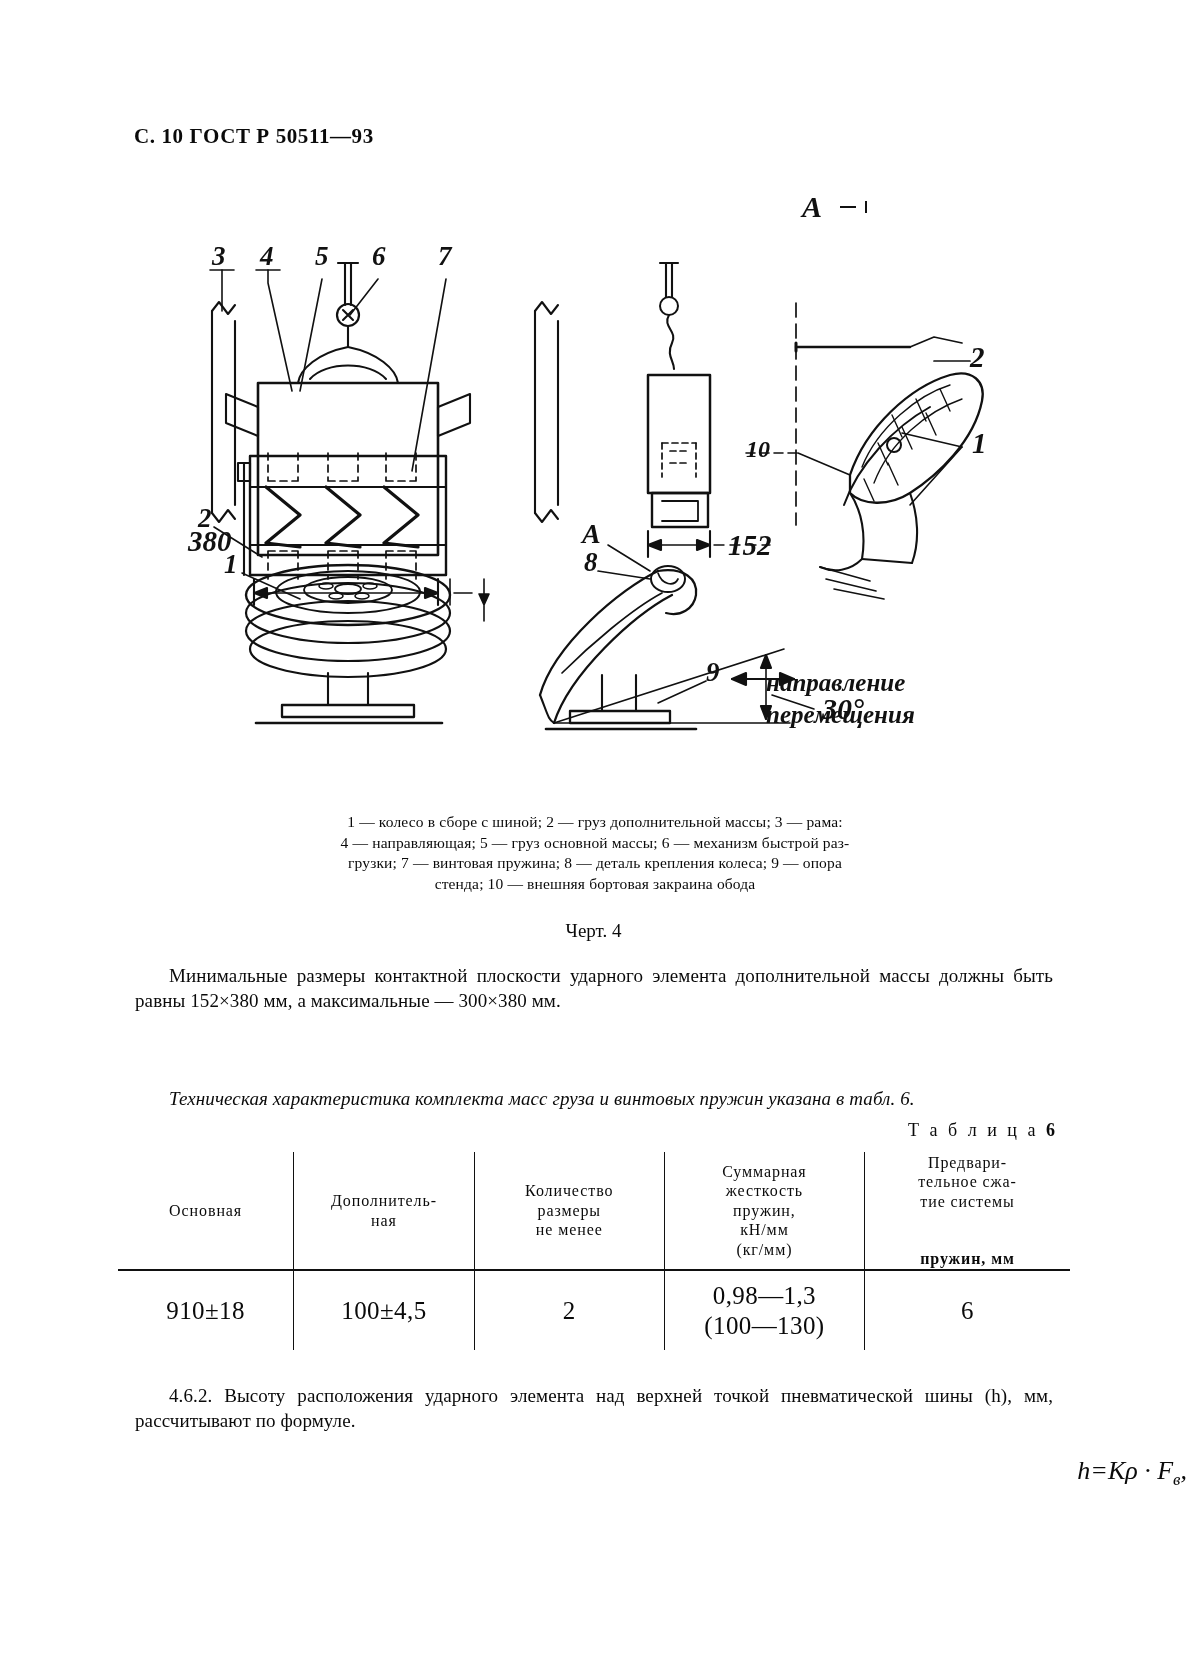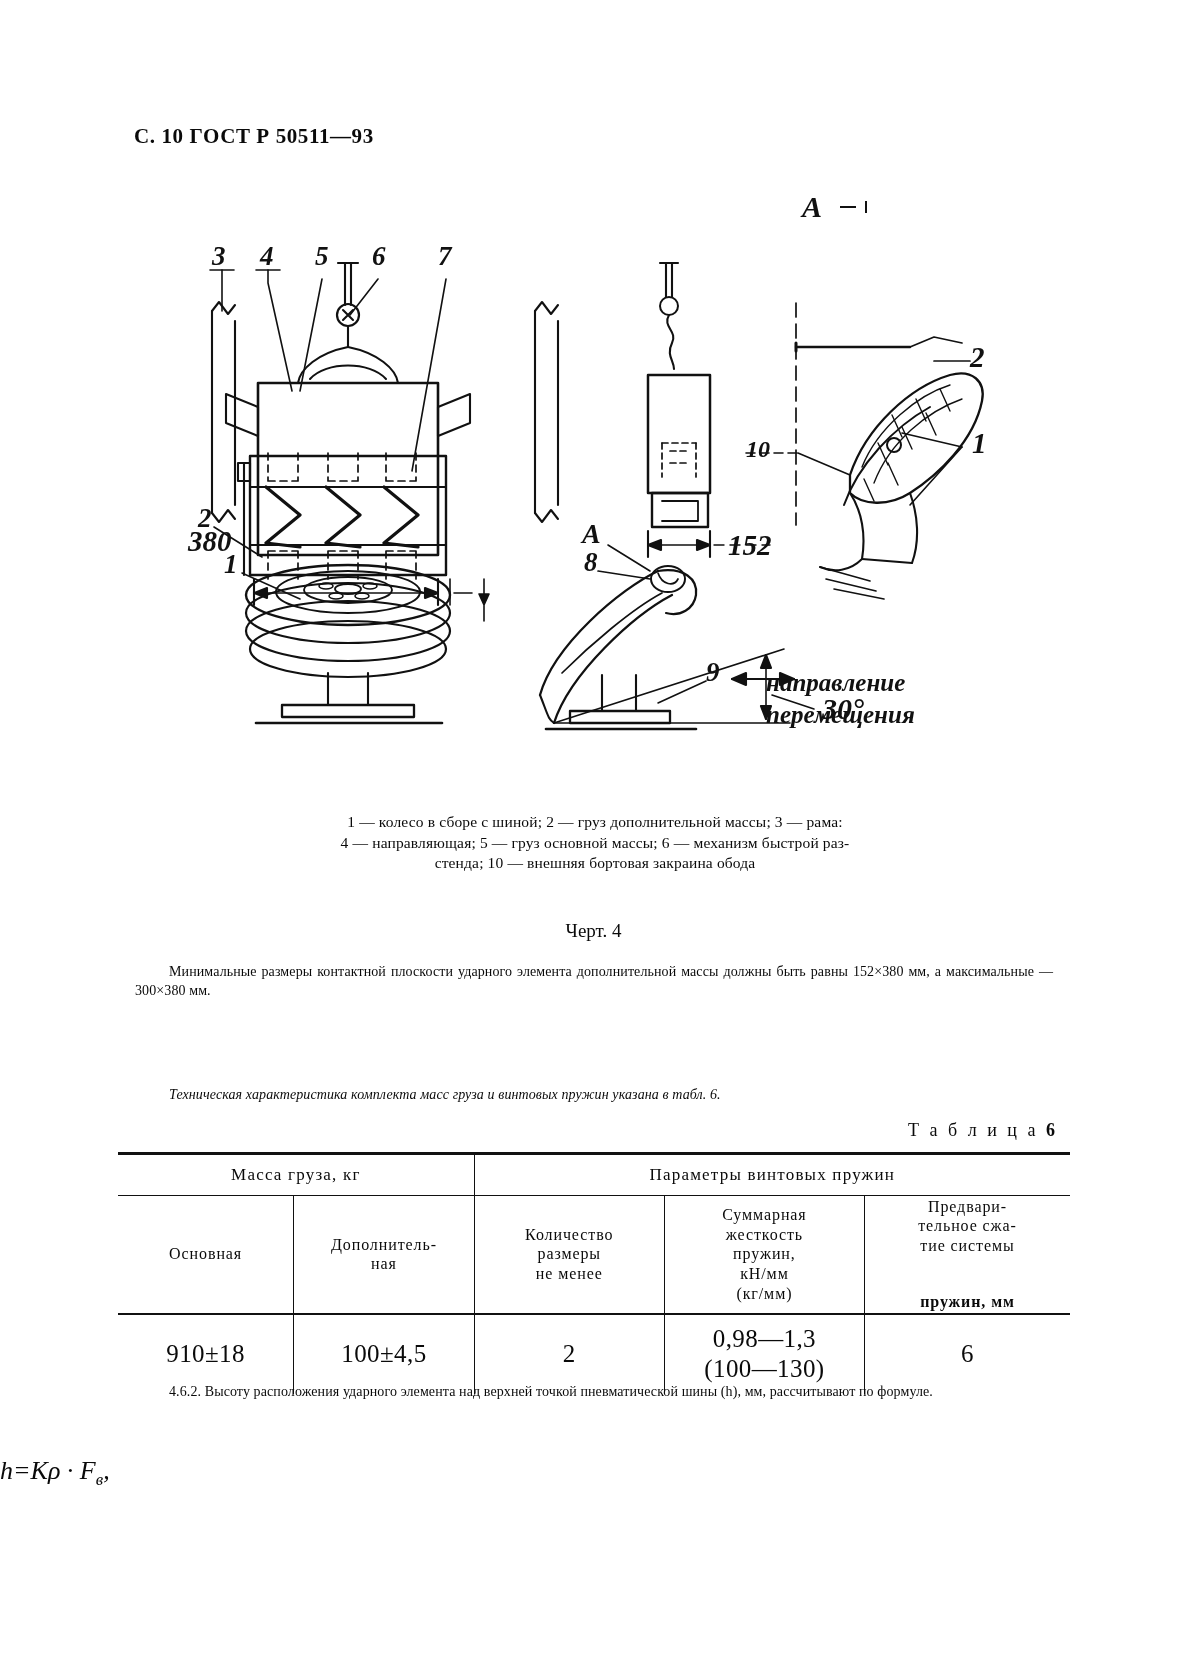--- a/index.html
+++ b/index.html
@@ -64,21 +64,21 @@
     top: 920px;
     width: 1187px;
     text-align: center;
     font-size: 19px;
   }
 
   
   .para {
     position: absolute;
     font-family: "Liberation Serif", serif;
-    font-size: 14px;
+    font-size: 19px;
     line-height: 1.34;
     text-align: justify;
     letter-spacing: 0.1px;
   }
   .para .ind { display: inline-block; width: 34px; }
   #para-1 { left: 135px; top: 963px; width: 918px; }
   #para-2 { left: 135px; top: 1086px; width: 918px; font-style: italic; }
 
   
   .table-caption {
@@ -119,21 +119,21 @@
   .datarow{ height: 80px; font-size: 25px; letter-spacing: 0.4px; line-height: 1.2; }
   .bold-mm { font-weight: bold; margin-top: 37px; }
 
   
   #para-3 { left: 135px; top: 1383px; width: 918px; }
   .formula {
     position: absolute;
     left: 0;
     top: 1456px;
     width: 1187px;
-    text-align: left;
+    text-align: right;
     font-family: "Liberation Serif", serif;
     font-style: italic;
     font-size: 26px;
   }
   .formula .sub {
     font-size: 17px;
     vertical-align: sub;
     font-style: italic;
   }
 </style>
@@ -343,20 +343,21 @@
       <g font-family="Liberation Serif, serif" font-style="italic" font-weight="bold" fill="#111">
         <text x="616" y="516" font-size="25">направление</text>
         <text x="616" y="548" font-size="25">перемещения</text>
       </g>
     </svg>
   </div>
 
   <div class="fig-legend">
     <div>1 — колесо в сборе с шиной;  2 — груз дополнительной массы;  3 — рама:</div>
     <div>4 — направляющая;  5 — груз основной массы;  6 — механизм быстрой раз-</div>
+    <div>грузки;  7 — винтовая пружина;  8 — деталь крепления колеса;  9 — опора</div>
     <div>стенда;  10 — внешняя бортовая закраина обода</div>
   </div>
 
   <div class="fig-number">Черт. 4</div>
 
   <div class="para" id="para-1">
     <span class="ind"></span><span>Минимальные размеры контактной плоскости ударного элемента дополнительной массы должны быть равны 152×380 мм, а максимальные — 300×380 мм.</span>
   </div>
 
   <div class="para" id="para-2">
@@ -364,24 +365,20 @@
   </div>
 
   <div class="table-caption">
     <span>Т а б л и ц а</span>
     <b>6</b>
   </div>
 
   <div class="tbl-wrap">
     <table class="gost">
       <tbody>
-        <tr class="hgroup">
-          <td colspan="2" class="rule-top rule-thin vline">Масса груза, кг</td>
-          <td colspan="3" class="rule-top rule-thin">Параметры винтовых пружин</td>
-        </tr>
         <tr class="hsub">
           <td class="vline rule-bottom" style="width:176px">
             <div>Основная</div>
           </td>
           <td class="vline rule-bottom" style="width:180px">
             <div>Дополнитель-</div>
             <div>ная</div>
           </td>
           <td class="vline rule-bottom" style="width:190px">
             <div>Количество</div>

